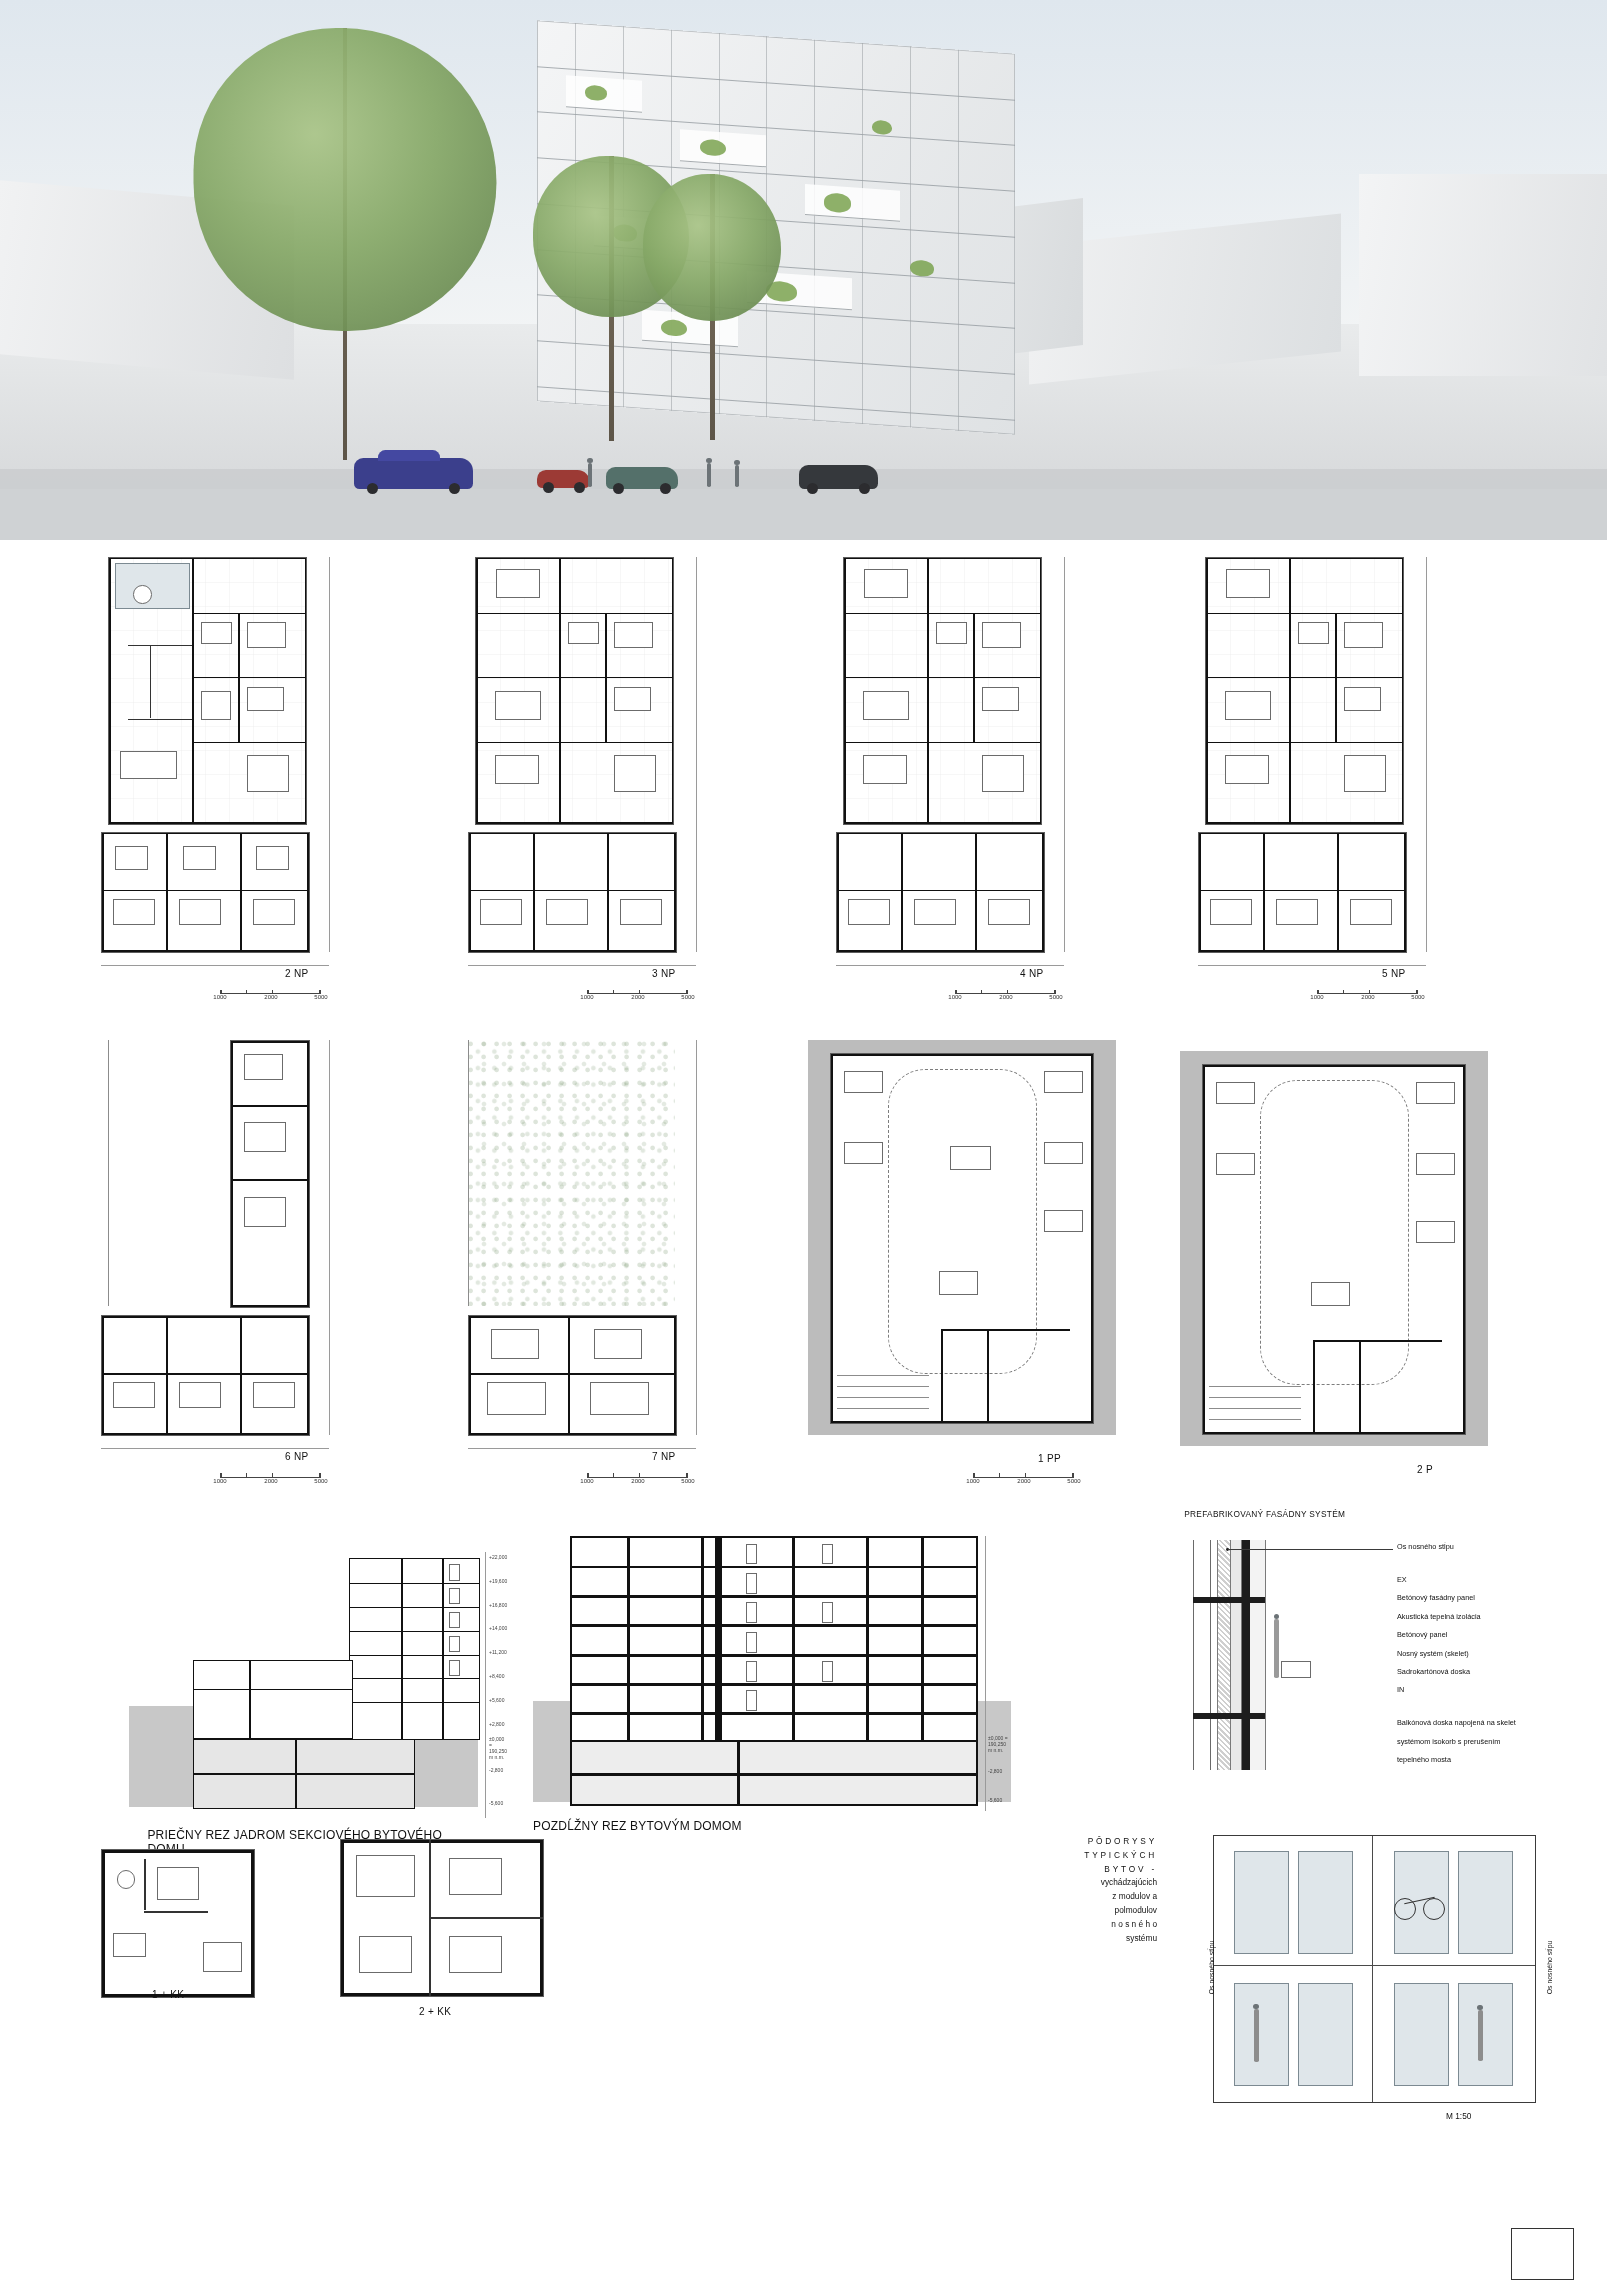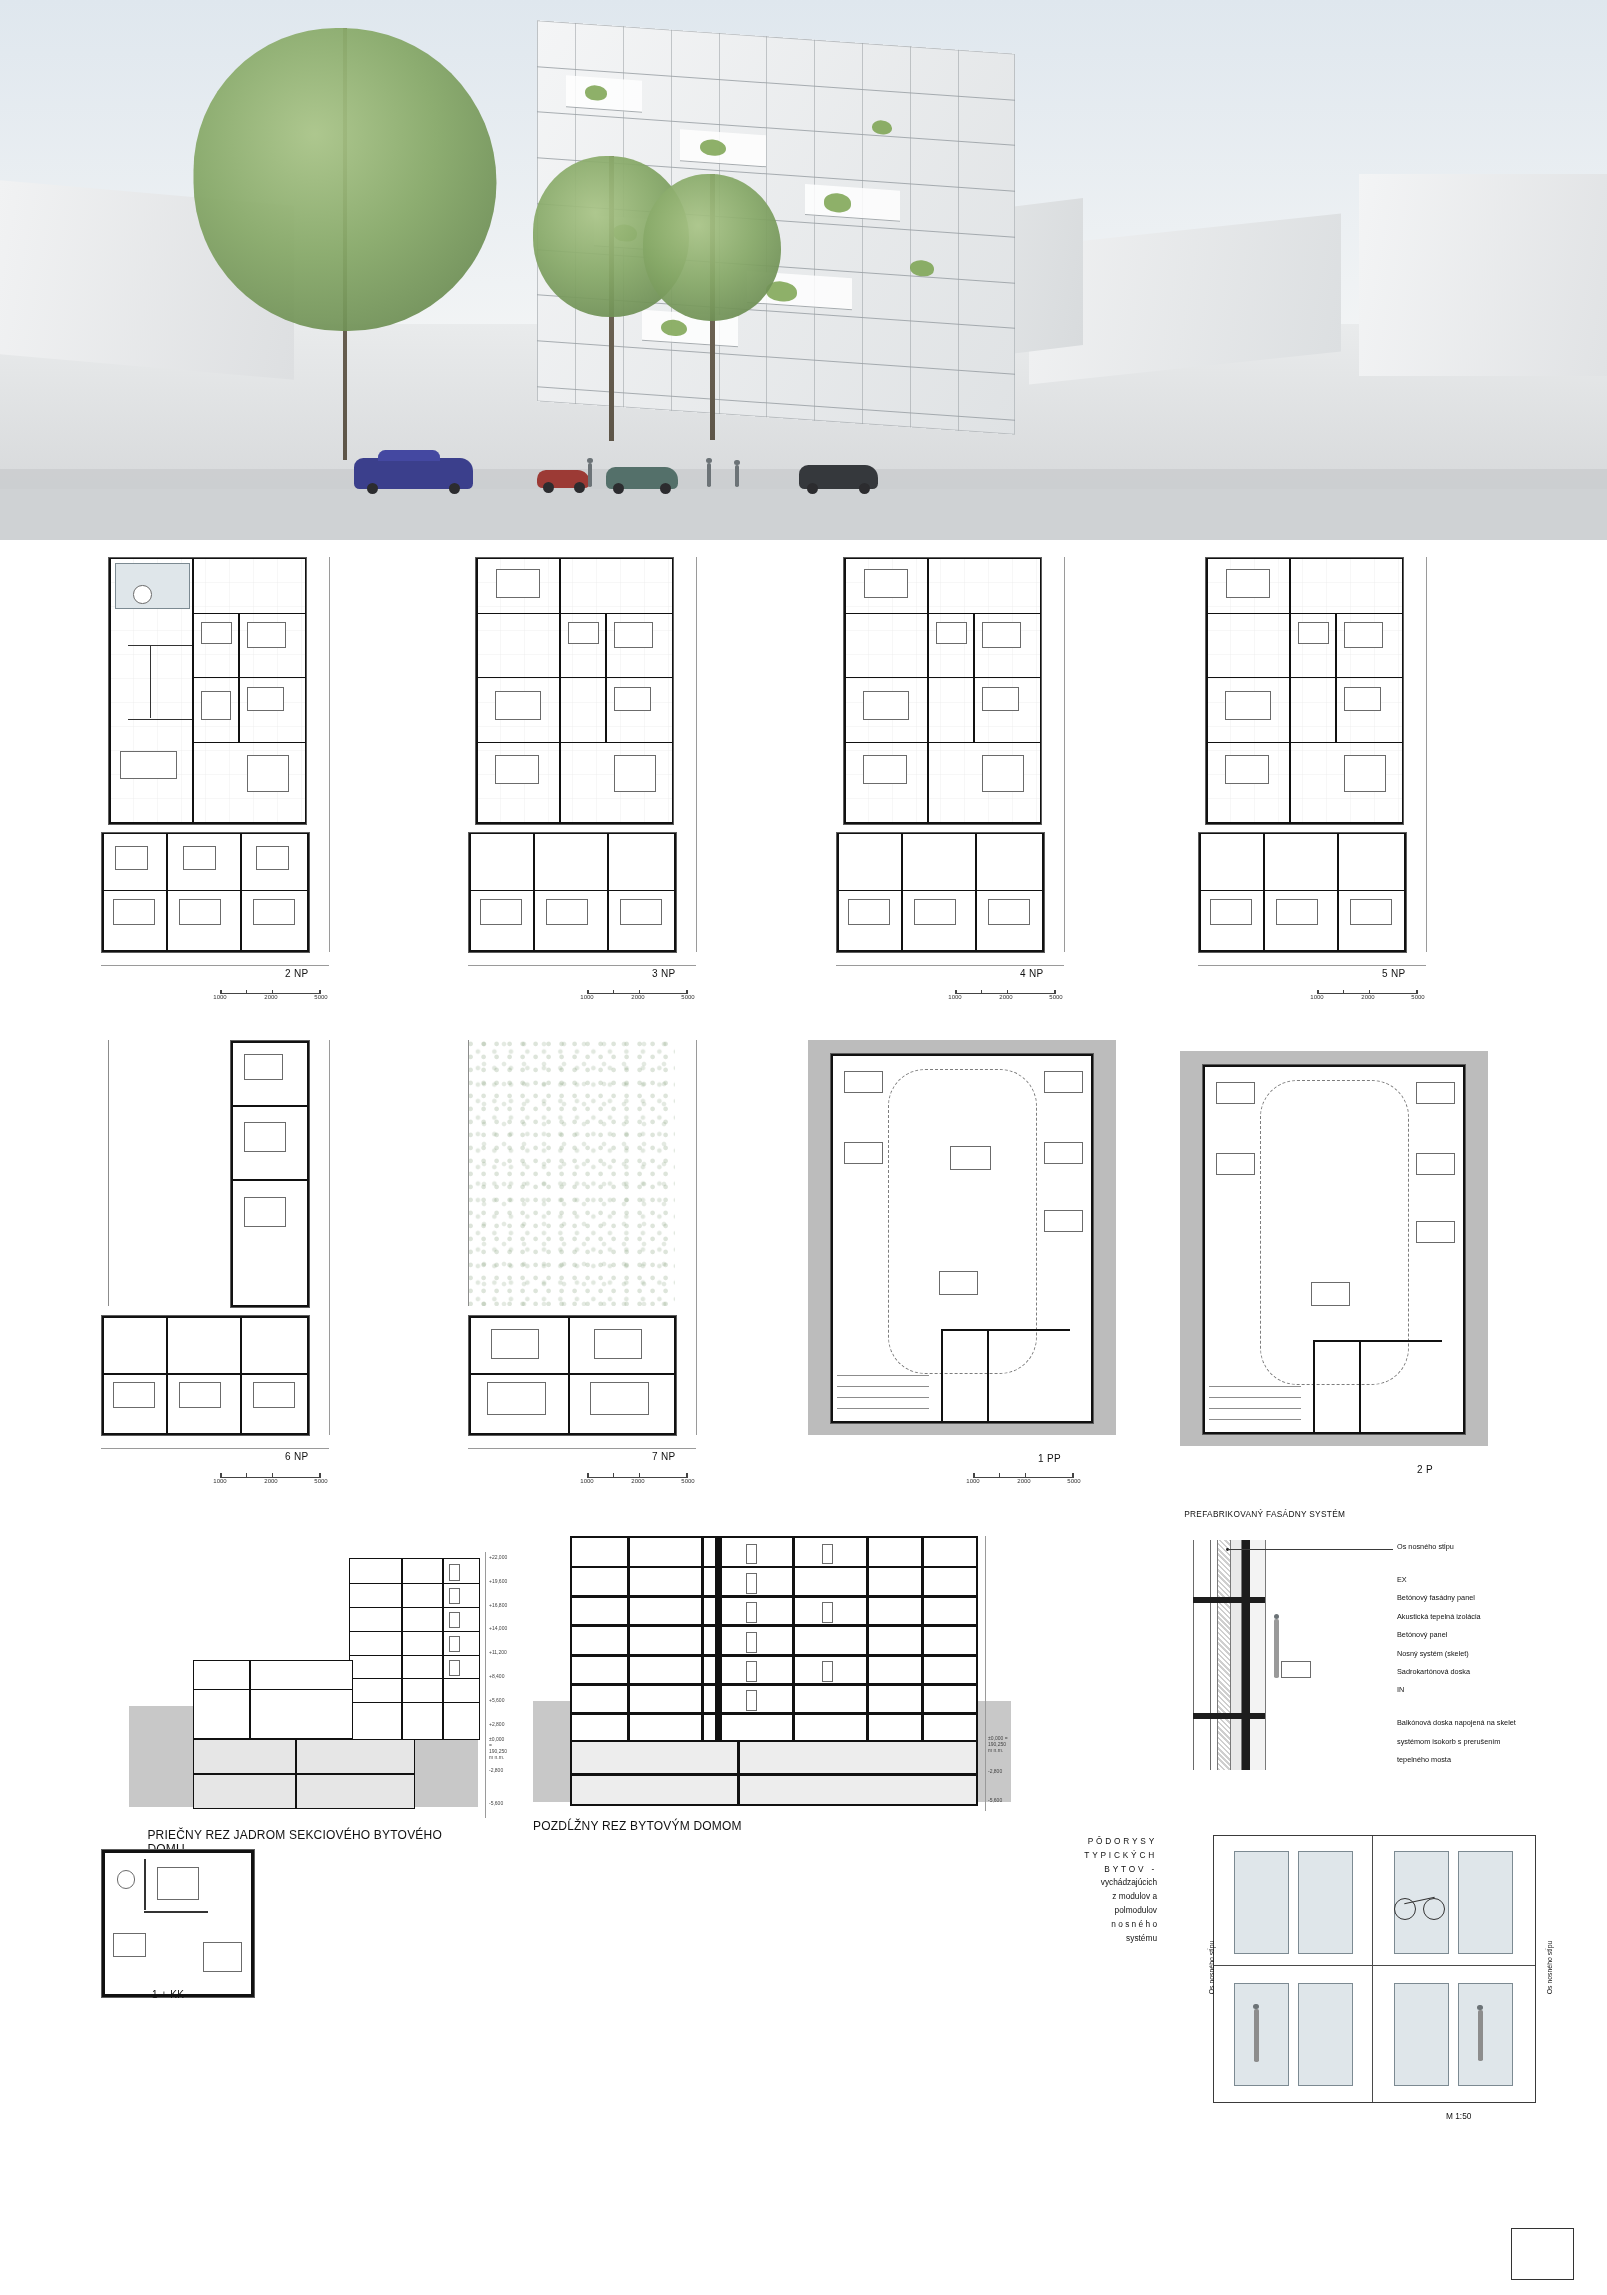--- a/index.html
+++ b/index.html
@@ -691,20 +691,35 @@
         <div class="wt" style="left:42px;top:9.2px;width:1.5px;height:51px;"></div>
         <div class="wt" style="left:42px;top:61px;width:64px;height:1.5px;"></div>
         <div class="furn" style="left:55px;top:16.5px;width:40px;height:31px;"></div>
         <div class="furn" style="left:11px;top:83px;width:31px;height:22px;"></div>
         <div class="furn" style="left:101px;top:92px;width:37px;height:27.5px;"></div>
         <div class="furn r" style="left:14.7px;top:20px;width:16.5px;height:16.5px;"></div>
       </div>
       <div class="pcap" style="left:51px;top:140px;">1 + KK</div>
     </div>
 
+    <div class="plan" style="left:340px;top:1299px;width:230px;height:197px;">
+      <div class="planbox" style="left:0;top:0;width:202px;height:156px;">
+        <div class="w" style="left:0;top:0;width:100%;height:2.8px;"></div>
+        <div class="w" style="left:0;bottom:0;width:100%;height:2.8px;"></div>
+        <div class="w" style="left:0;top:0;width:2.8px;height:100%;"></div>
+        <div class="w" style="right:0;top:0;width:2.8px;height:100%;"></div>
+        <div class="wt" style="left:88px;top:0;width:1.7px;height:156px;"></div>
+        <div class="wt" style="left:88px;top:77px;width:114px;height:1.7px;"></div>
+        <div class="furn" style="left:14.7px;top:14.7px;width:57px;height:40px;"></div>
+        <div class="furn" style="left:18.4px;top:96px;width:51px;height:35px;"></div>
+        <div class="furn" style="left:108px;top:18.4px;width:51px;height:35px;"></div>
+        <div class="furn" style="left:108px;top:96px;width:51px;height:35px;"></div>
+      </div>
+      <div class="pcap" style="left:79px;top:167px;">2 + KK</div>
+    </div>
 
 
     <div class="typ-text" style="left:1010px;top:1295px;width:147px;text-align:right;">
       <div class="sp">PÔDORYSY</div>
       <div class="sp">TYPICKÝCH</div>
       <div class="sp">BYTOV  -</div>
       <div>vychádzajúcich</div>
       <div>z modulov a</div>
       <div>polmodulov</div>
       <div>n o s n é h o</div>

